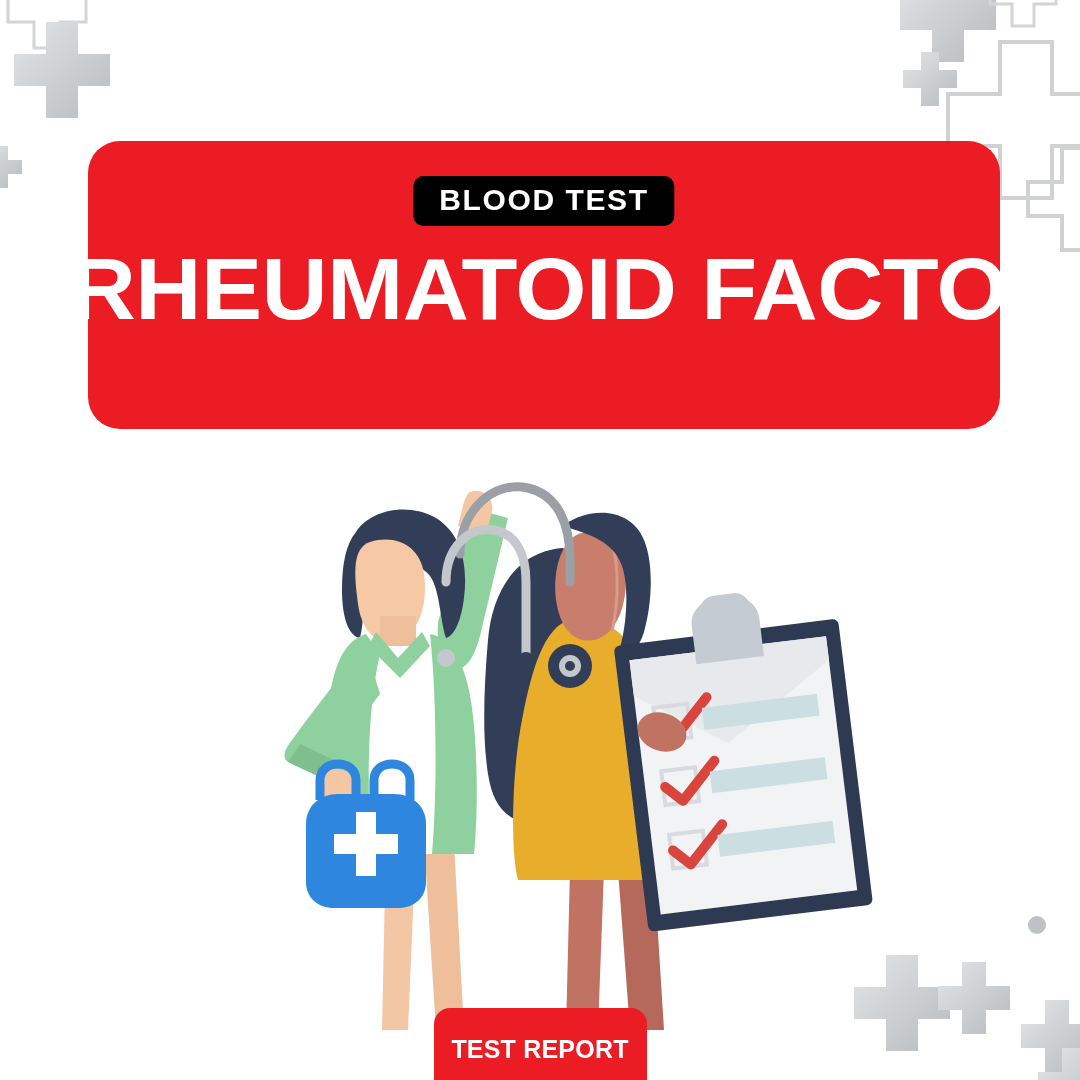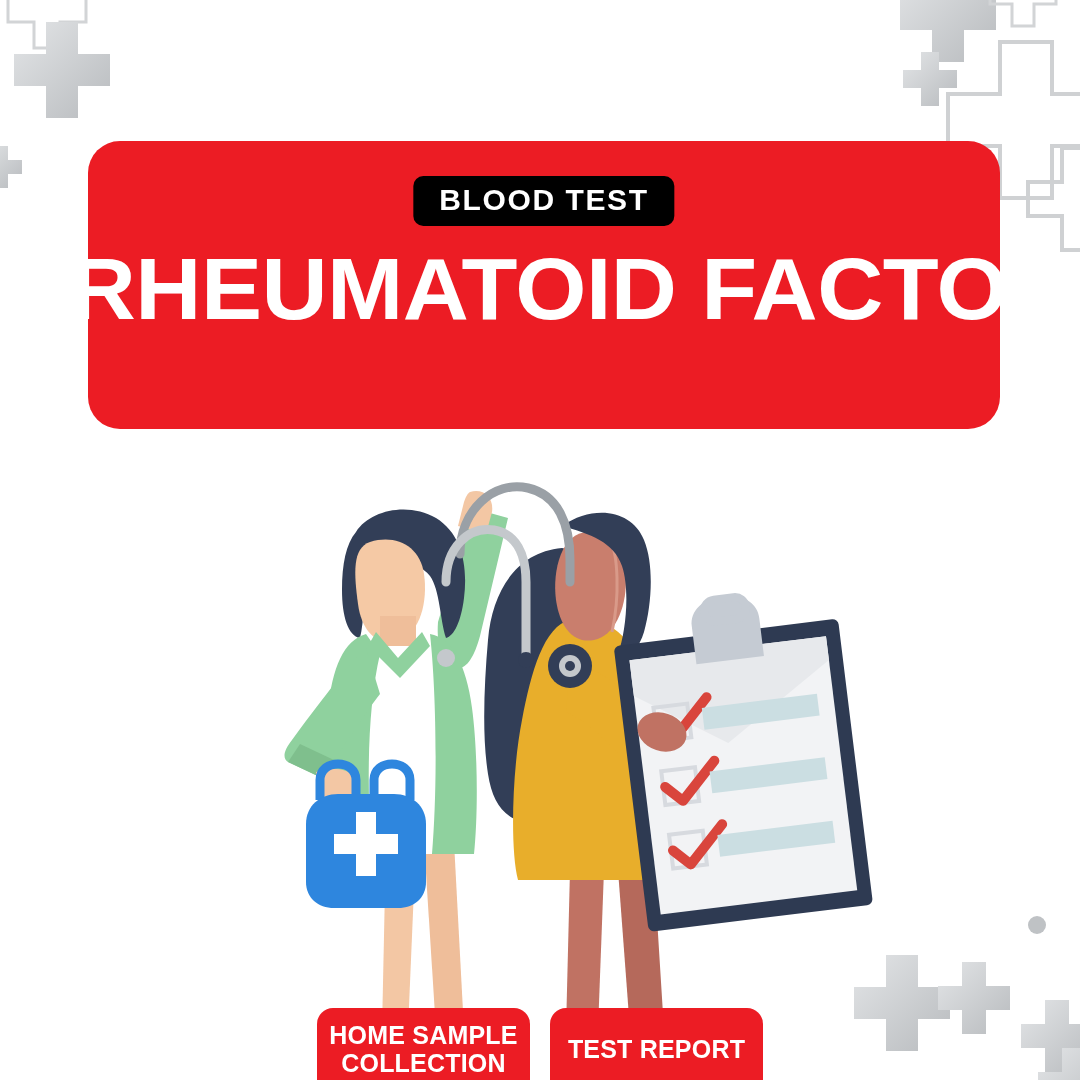--- a/index.html
+++ b/index.html
@@ -264,24 +264,18 @@
         <circle cx="300" cy="196" r="5" fill="#323E57"></circle>
         <circle cx="176" cy="188" r="9" fill="#C4C8CC"></circle>
         <circle cx="256" cy="190" r="8" fill="#323E57"></circle>
       </g>
     </svg>
   </div>
 
   <div class="badges">
     <div class="badge">
       <div class="badge-text">
-        <span>HOME SAMPLE</span><br>
-        <span>COLLECTION</span>
-      </div>
-    </div>
-    <div class="badge">
-      <div class="badge-text">
         <span>TEST REPORT</span><br>
       </div>
     </div>
   </div>
 
 </div>
 
 </body></html>

